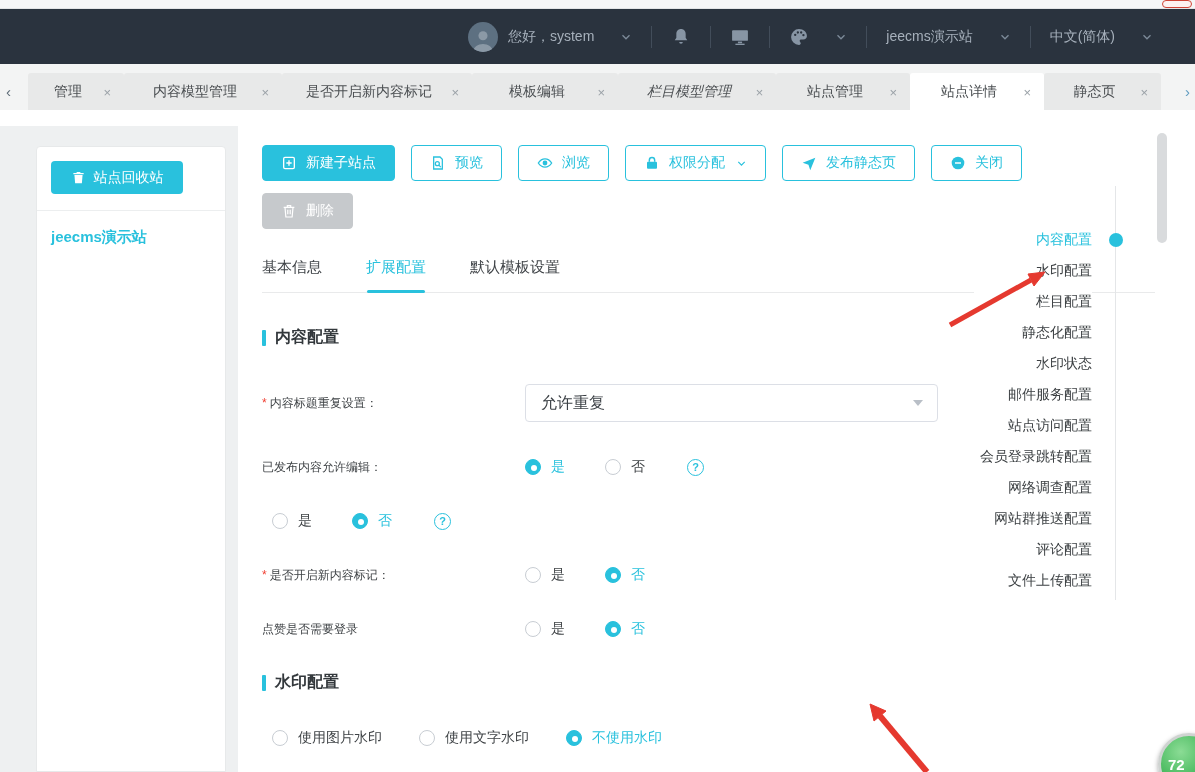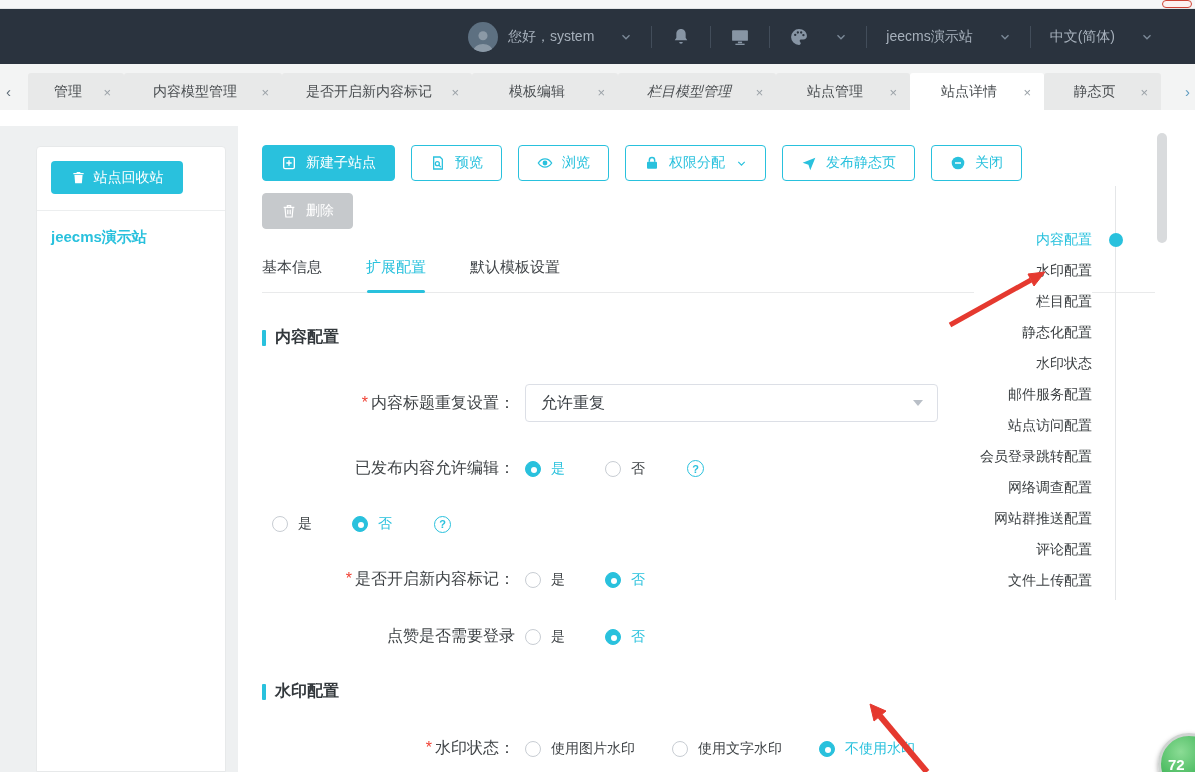--- a/index.html
+++ b/index.html
@@ -72,21 +72,21 @@
   .dtab { font-size:15px; color:#3f4347; cursor:pointer; position:relative; }
   .dtab.active { color:var(--accent); }
   .dtab.active::after { content:''; position:absolute; left:50%; transform:translateX(-50%);
                         bottom:-16px; width:58px; height:3px; border-radius:2px; background:var(--accent); }
 
   .section-title { display:flex; align-items:center; gap:9px; margin-top:34px;
                    font-size:16px; font-weight:bold; color:#33383c; }
   .section-title::before { content:''; width:4px; height:16px; background:var(--accent); border-radius:1px; }
 
   .form-row { display:flex; align-items:center; margin-top:36px; }
-  .form-label { width:253px; flex-shrink:0; text-align:right; font-size:16px; color:#3f4346; }
+  .form-label { width:253px; flex-shrink:0; text-align:left; font-size:12px; color:#3f4346; }
   .req { color:#f04134; margin-right:3px; }
   .form-ctl { margin-left:10px; display:flex; align-items:center; }
   .select-box { width:413px; height:38px; border:1px solid #dcdfe6; border-radius:4px;
                 display:flex; align-items:center; padding:0 15px; font-size:16px;
                 color:#3a3f44; position:relative; cursor:pointer; background:#fff; }
   .select-caret { position:absolute; right:14px; width:0; height:0;
                   border-left:5px solid transparent; border-right:5px solid transparent;
                   border-top:6px solid #b9bfc7; }
   .radio-opt { display:flex; align-items:center; gap:10px; margin-right:40px;
                font-size:14px; color:#3f4346; cursor:pointer; white-space:nowrap; }
@@ -385,21 +385,20 @@
               <span>是</span>
             </span>
             <span class="radio-opt checked">
               <span class="rdot"></span>
               <span>否</span>
             </span>
           </div>
         </div>
         <div class="section-title">水印配置</div>
         <div class="form-row">
-          <div class="form-label"><span class="req">*</span>水印状态：</div>
           <div class="form-ctl">
             <span class="radio-opt wide">
               <span class="rdot"></span>
               <span>使用图片水印</span>
             </span>
             <span class="radio-opt wide">
               <span class="rdot"></span>
               <span>使用文字水印</span>
             </span>
             <span class="radio-opt checked wide">

